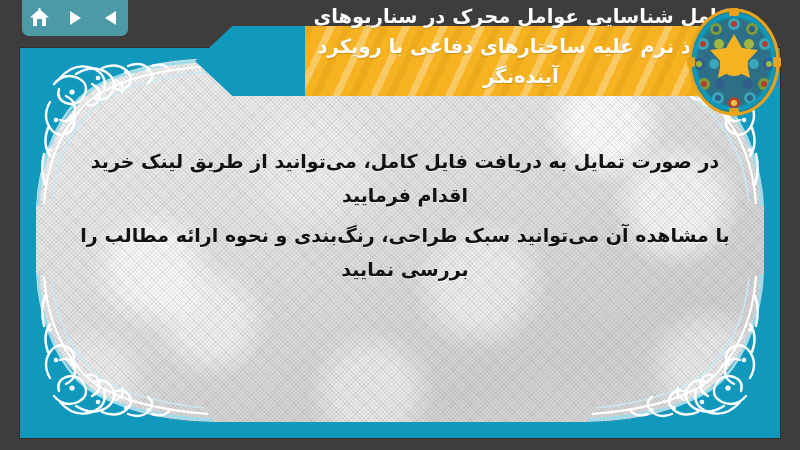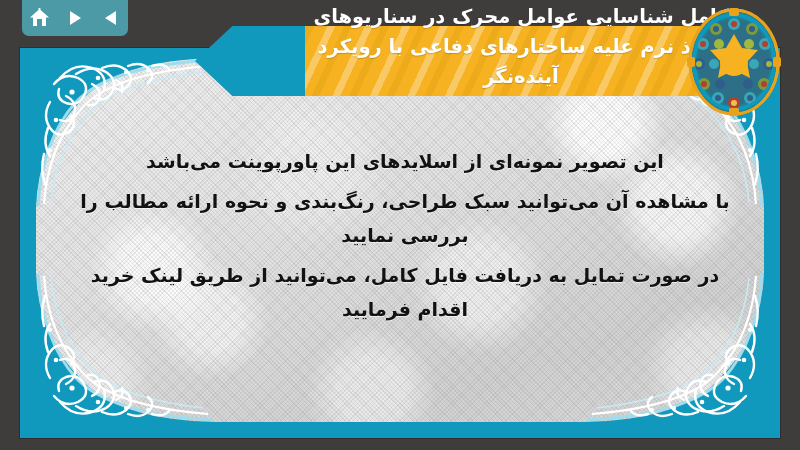--- a/index.html
+++ b/index.html
@@ -283,23 +283,22 @@
               <circle cx="62" cy="20" r="2.3"></circle>
             <circle cx="90" cy="14" r="2.1"></circle>
               <circle cx="20" cy="62" r="2.3"></circle>
             <circle cx="14" cy="92" r="2"></circle>
               <circle cx="112" cy="12" r="1.9"></circle>
           </g>
         </svg>
       </div>
 
       <div class="body-copy">
-        <p>این تصویر نمونه‌ای از اسلایدهای این پاورپوینت می‌باشد</p>
+        <p>در صورت تمایل به دریافت فایل کامل، می‌توانید از طریق لینک خرید اقدام فرمایید</p>
         <p>با مشاهده آن می‌توانید سبک طراحی، رنگ‌بندی و نحوه ارائه مطالب را بررسی نمایید</p>
-        <p>در صورت تمایل به دریافت فایل کامل، می‌توانید از طریق لینک خرید اقدام فرمایید</p>
       </div>
     </div>
   </div>
 
   <div class="title-band">
     <div class="band-gold"></div>
     <div class="band-arrow"></div>
     <div class="title-text">کامل شناسایی عوامل محرک در سناریوهای نفوذ نرم علیه ساختارهای دفاعی با رویکرد آینده‌نگر</div>
   </div>
 

